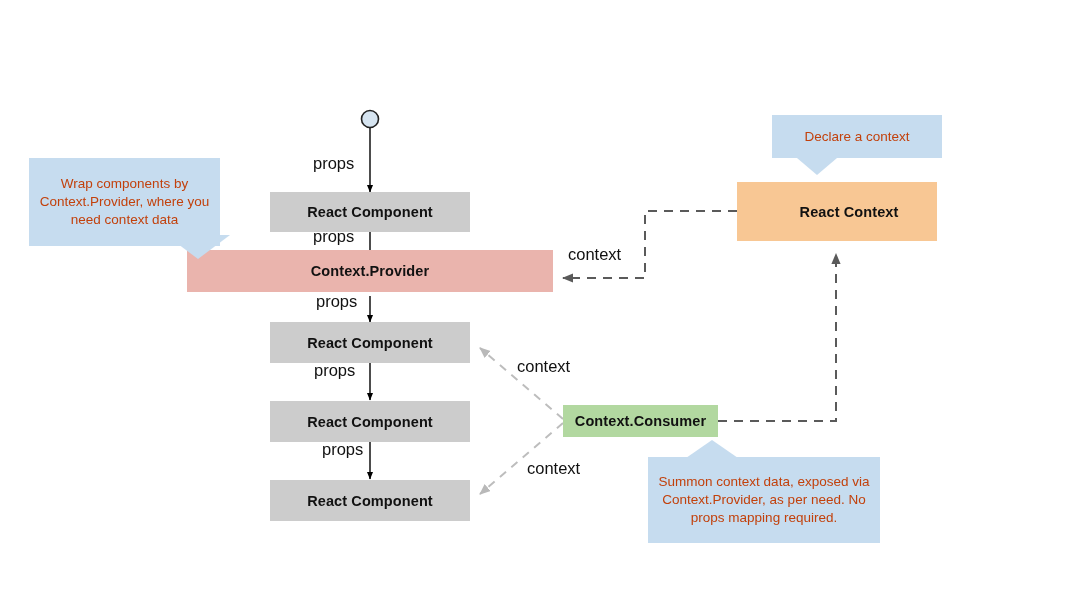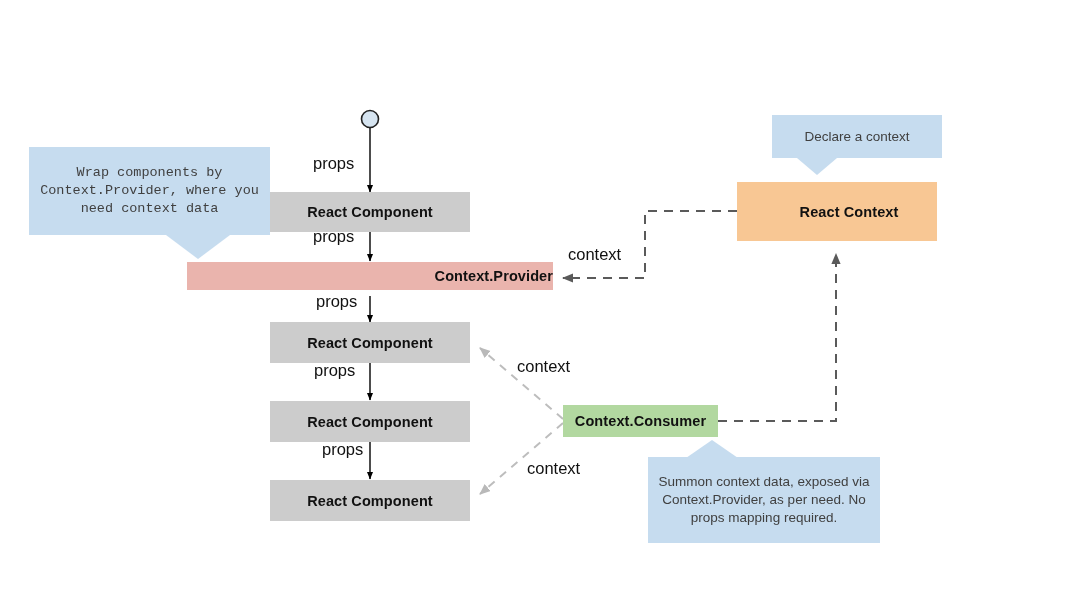--- a/index.html
+++ b/index.html
@@ -19,21 +19,21 @@
   .node.gray{background:#cccccc;text-align:right;}
   .node.pink{background:#eab4ad;}
   .node.orange{background:#f8c794;}
   .node.green{background:#b2d8a0;}
   .edge-label{
     position:absolute;font-size:16.5px;color:#111111;
     white-space:nowrap;font-weight:400;text-align:center;
   }
   .callout{
     position:absolute;box-sizing:border-box;background:#c6dcef;
-    font-size:13.5px;color:#404040;line-height:1.32;text-align:center;
+    font-size:13.5px;color:#c2410c;line-height:1.32;text-align:center;
     display:flex;align-items:center;justify-content:center;padding:6px 10px;
   }
   .callout-tail{position:absolute;width:0;height:0;}
 </style>
 </head>
 <body>
 
 <div id="stage">
 
   <svg class="layer" viewBox="0 0 1072 590" xmlns="http://www.w3.org/2000/svg">
@@ -63,21 +63,21 @@
 
     <line x1="563" y1="419" x2="480" y2="348" stroke="#bdbdbd" stroke-width="2" stroke-dasharray="8,7" marker-end="url(#ah-light)"></line>
 
     <line x1="563" y1="423" x2="480" y2="494" stroke="#bdbdbd" stroke-width="2" stroke-dasharray="8,7" marker-end="url(#ah-light)"></line>
   </svg>
 
   <div class="node gray" style="left:270px;top:192px;width:200px;height:40px;">
     <span>React Component</span>
   </div>
 
-  <div class="node pink" style="left:187px;top:262px;width:366px;height:28px;justify-content:flex-end;">
+  <div class="node pink" style="left:187px;top:250px;width:366px;height:42px;">
     <span>Context.Provider</span>
   </div>
 
   <div class="node gray" style="left:270px;top:322px;width:200px;height:41px;">
     <span>React Component</span>
   </div>
 
   <div class="node gray" style="left:270px;top:401px;width:200px;height:41px;">
     <span>React Component</span>
   </div>
@@ -97,21 +97,21 @@
   <div class="edge-label" style="left:313px;top:154px;">props</div>
   <div class="edge-label" style="left:313px;top:227px;">props</div>
   <div class="edge-label" style="left:316px;top:292px;">props</div>
   <div class="edge-label" style="left:314px;top:361px;">props</div>
   <div class="edge-label" style="left:322px;top:440px;">props</div>
 
   <div class="edge-label" style="left:568px;top:245px;">context</div>
   <div class="edge-label" style="left:517px;top:357px;">context</div>
   <div class="edge-label" style="left:527px;top:459px;">context</div>
 
-  <div class="callout" style="left:29px;top:147px;width:241px;height:88px;font-family:Liberation Mono, monospace;">
+  <div class="callout" style="left:29px;top:158px;width:191px;height:88px;">
     <span>Wrap components by Context.Provider, where you need context data</span>
   </div>
   <div class="callout-tail" style="left:166px;top:235px;border-left:32px solid transparent;border-right:32px solid transparent;border-top:24px solid #c6dcef;"></div>
 
   <div class="callout" style="left:772px;top:115px;width:170px;height:43px;">
     <span>Declare a context</span>
   </div>
   <div class="callout-tail" style="left:797px;top:158px;border-left:20px solid transparent;border-right:20px solid transparent;border-top:17px solid #c6dcef;"></div>
 
   <div class="callout" style="left:648px;top:457px;width:232px;height:86px;">

